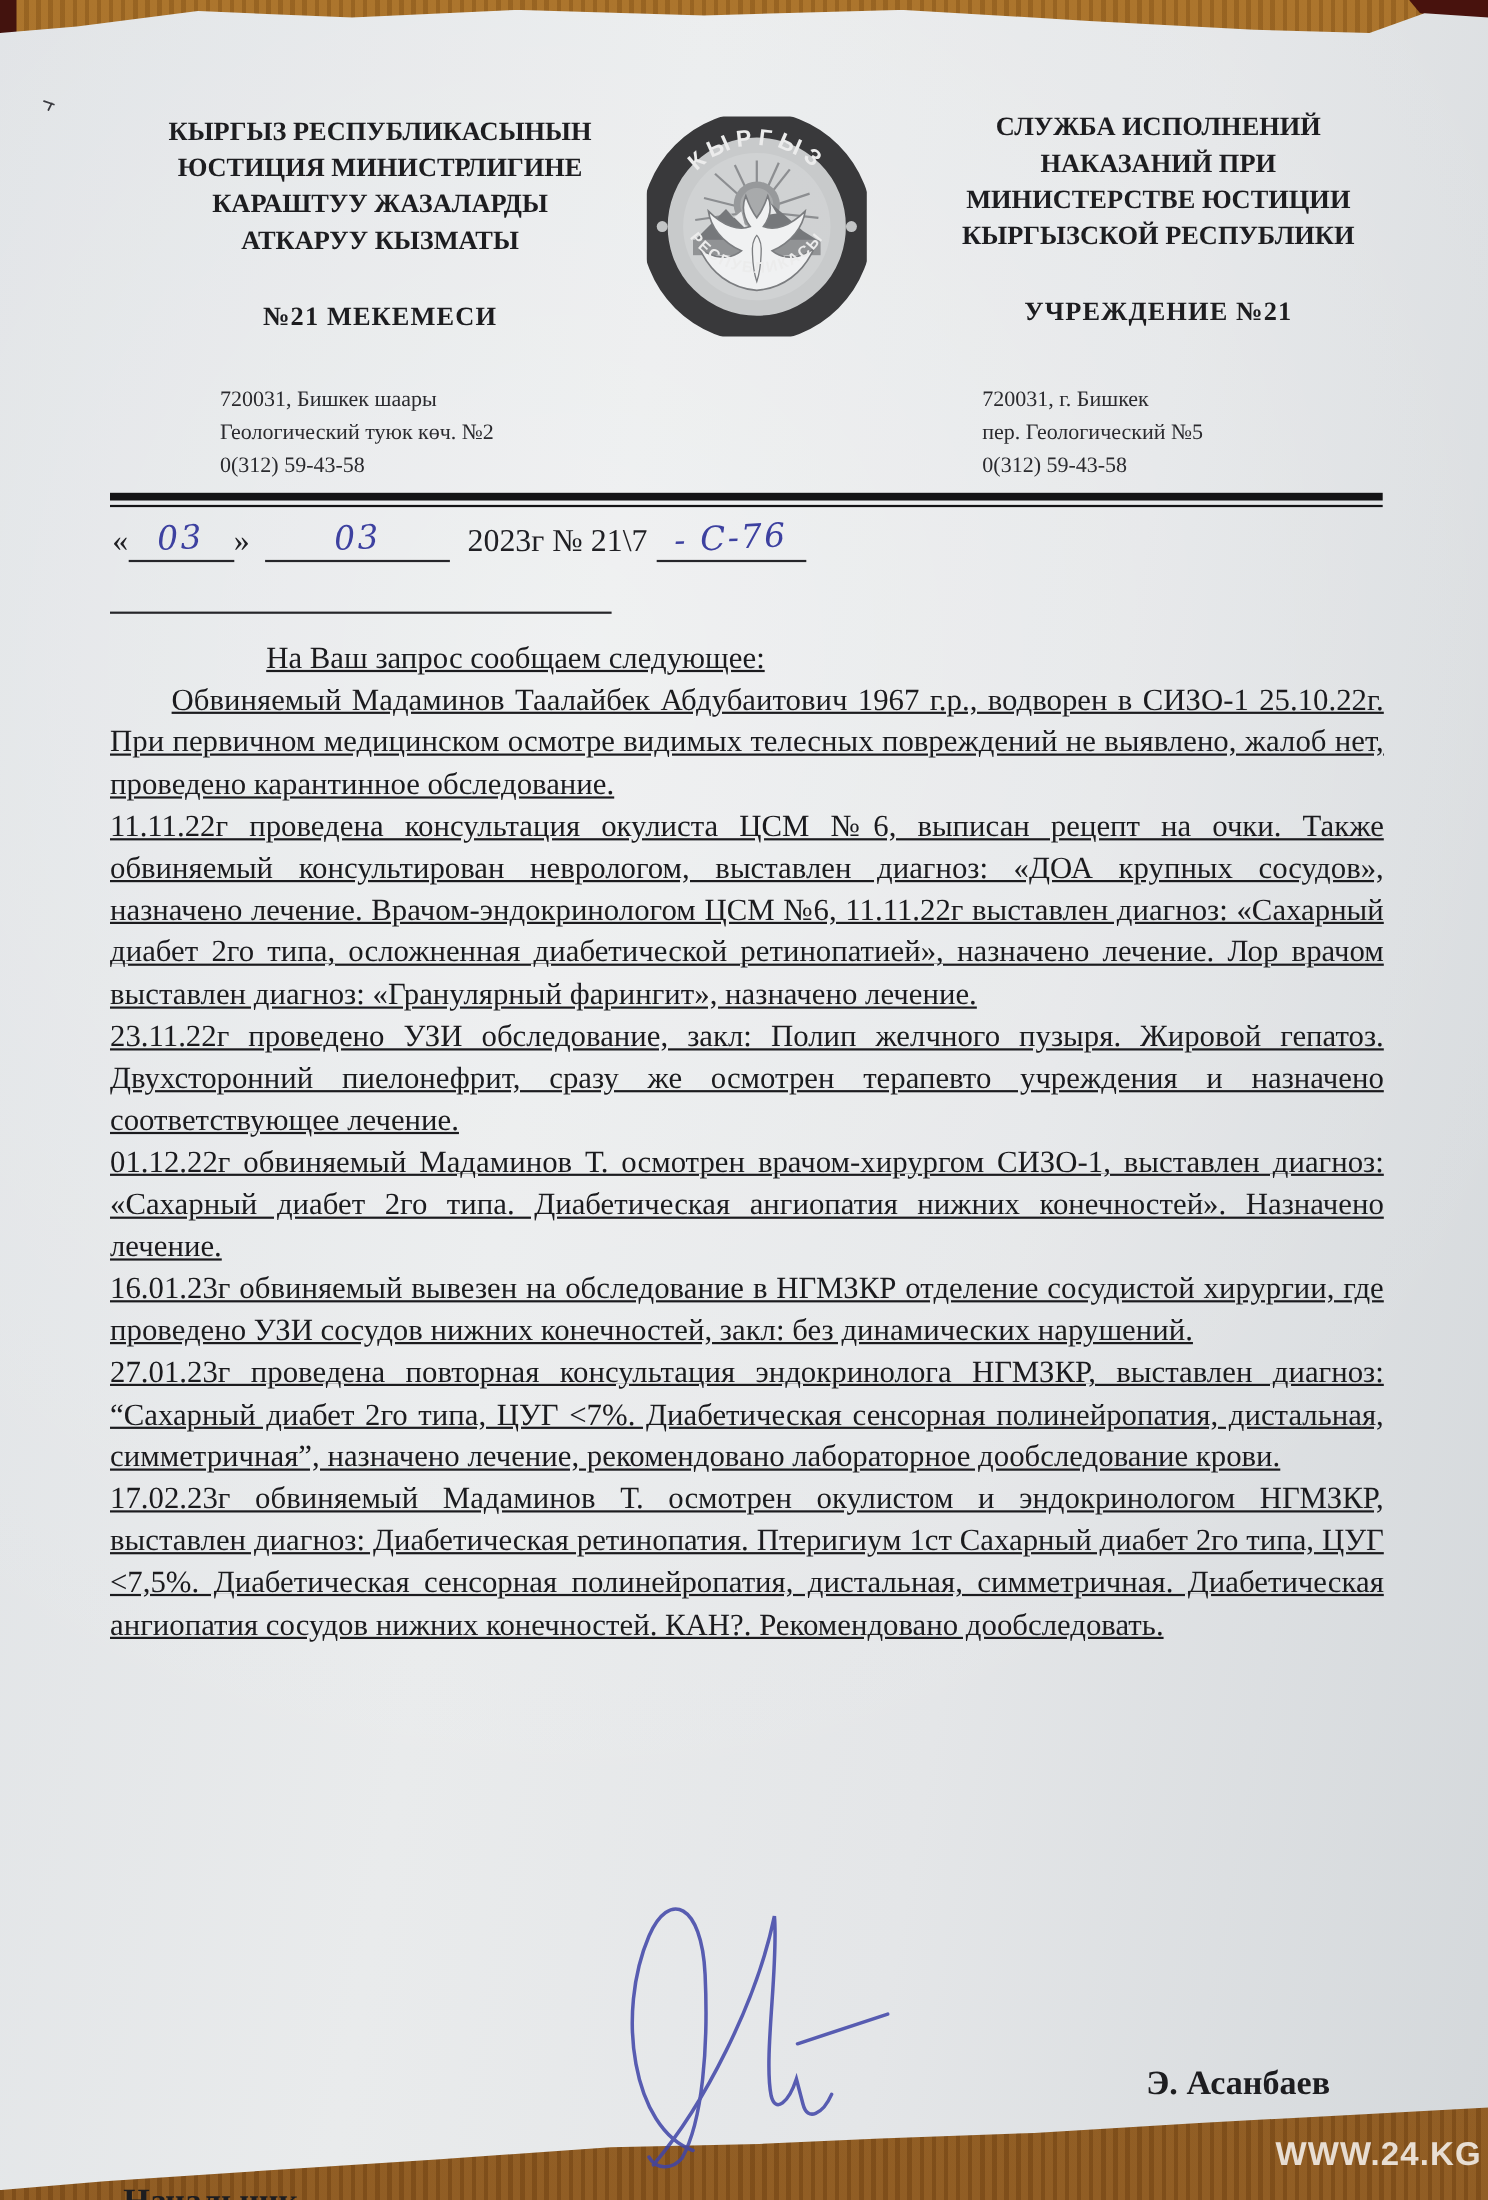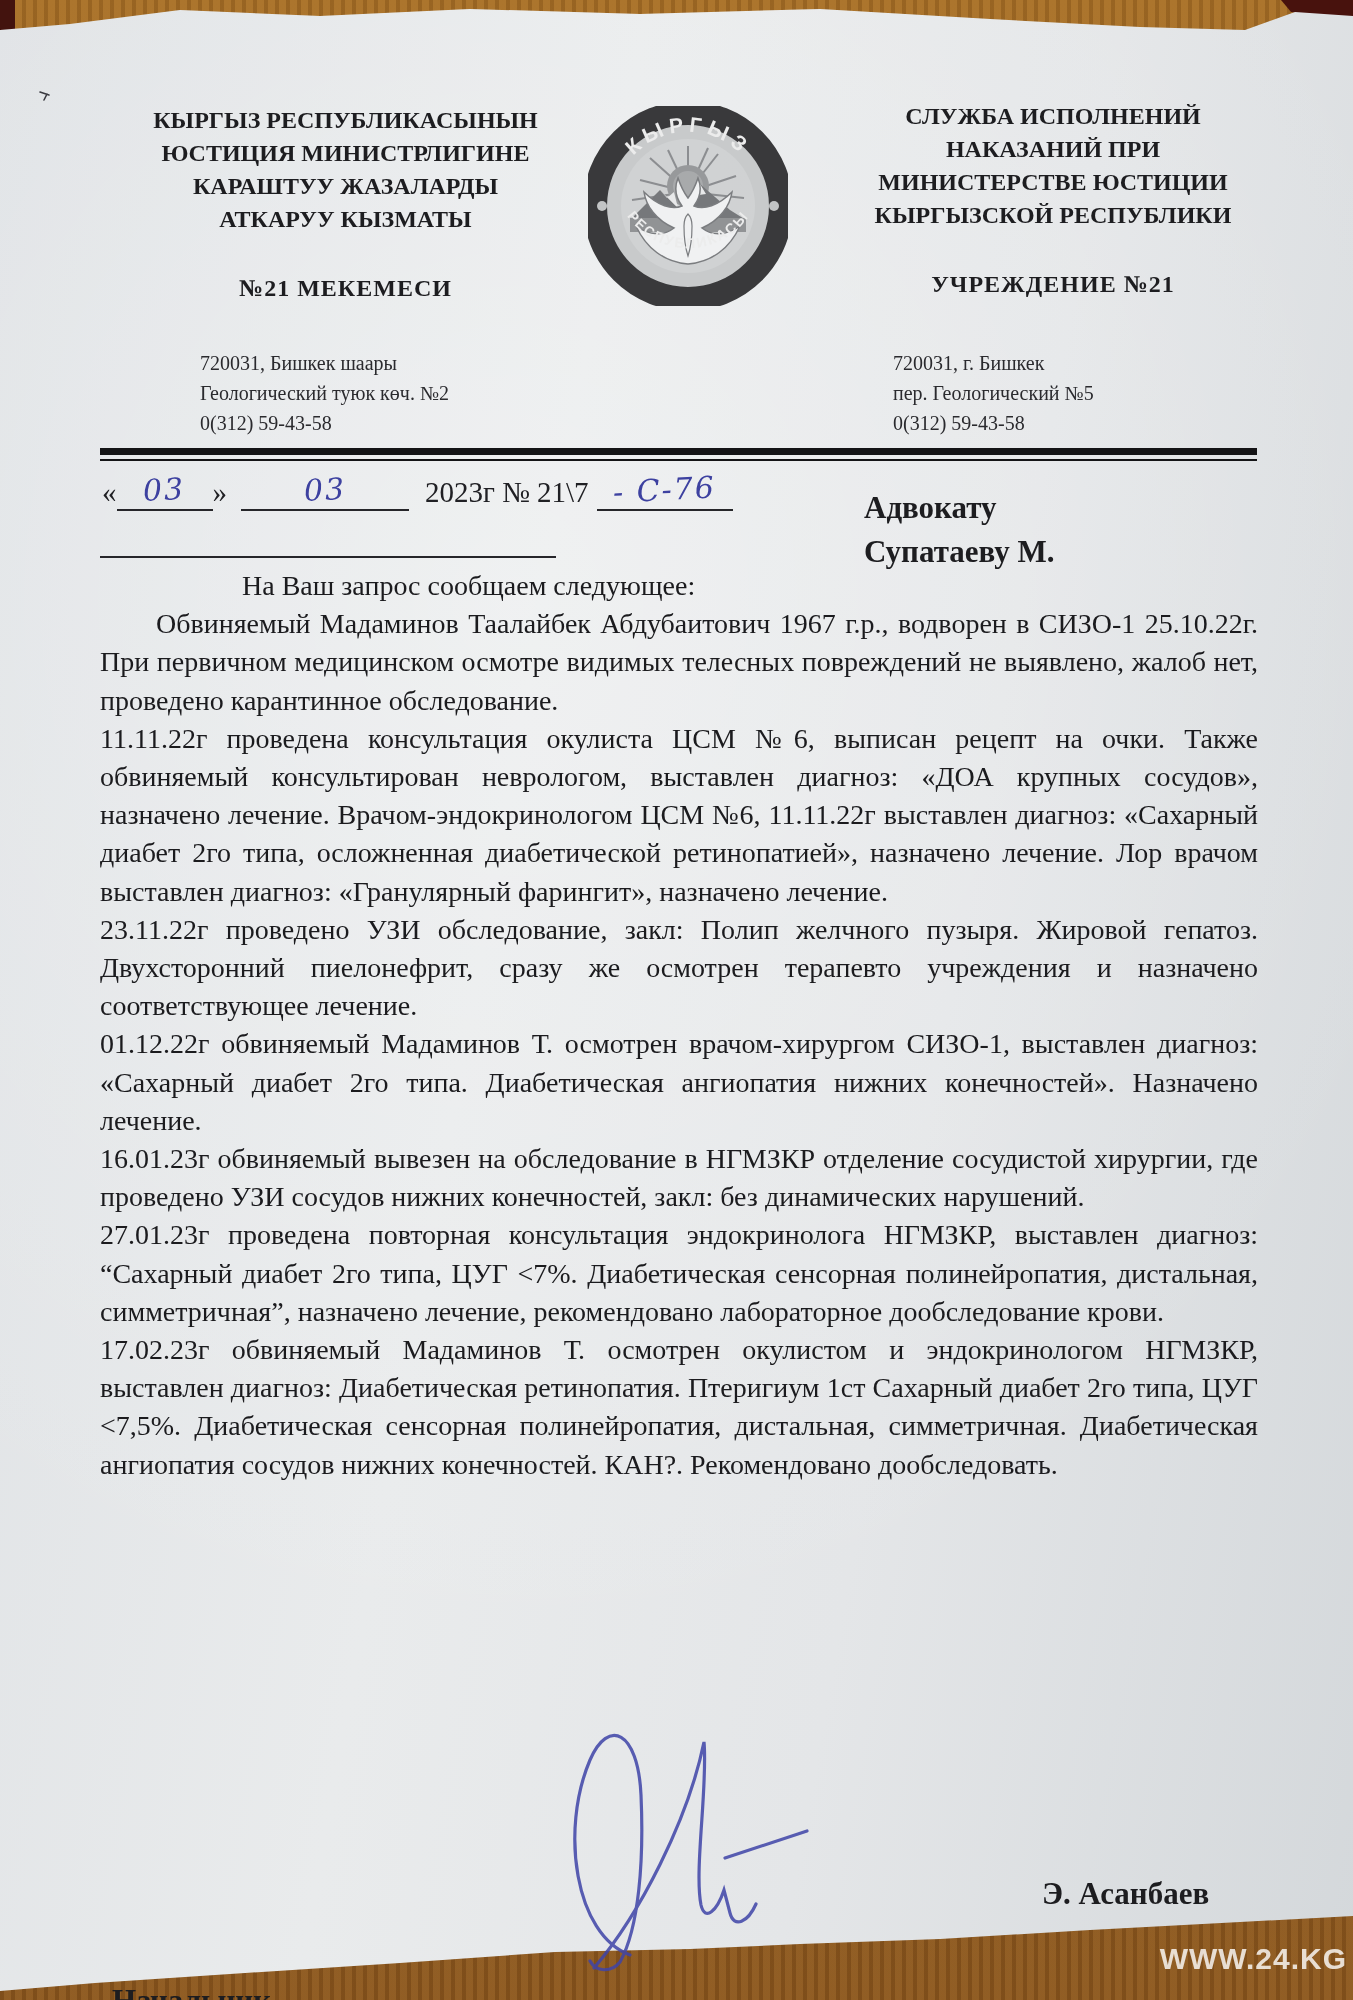--- a/index.html
+++ b/index.html
@@ -40,22 +40,22 @@
   .ref-line{position:absolute;left:102px;top:474px;font-size:29px;white-space:nowrap;color:#202024;}
   .blank{display:inline-block;border-bottom:2px solid #26262a;text-align:center;vertical-align:baseline;}
   .blank.w1{width:96px;}
   .blank.w2{width:168px;margin-left:14px;margin-right:16px;}
   .blank.w3{width:136px;margin-left:8px;}
   .hw{font-style:italic;color:#3d41a0;font-size:30px;letter-spacing:2px;font-family:"DejaVu Serif",serif;
       display:inline-block;transform:rotate(-3deg) translateY(-2px);}
   .blank-row2{position:absolute;left:100px;top:524px;width:456px;height:32px;border-bottom:2px solid #26262a;}
   .recipient{position:absolute;left:864px;top:486px;font-weight:bold;font-size:31px;line-height:44px;}
   
-  .body-text{position:absolute;left:100px;top:567px;width:1158px;
-    font-size:28px;line-height:38.2px;text-align:justify;color:#1b1b1e;}
+  .body-text{position:absolute;left:100px;top:580px;width:1158px;
+    font-size:28px;line-height:38.2px;text-align:justify;color:#1b1b1e;text-decoration:underline;}
   .body-text p{margin:0;}
   .ind-lg{text-indent:142px;}
   .ind-sm{text-indent:56px;}
   
   .sig-post{position:absolute;left:112px;top:1856px;font-weight:bold;font-size:31px;line-height:58px;white-space:pre;}
   .sig-name{position:absolute;left:1042px;top:1876px;font-weight:bold;font-size:31px;}
   .sig-ink{position:absolute;left:520px;top:1700px;width:340px;height:300px;}
   .pen-mark{position:absolute;left:38px;top:88px;width:14px;height:14px;}
   
   .watermark{position:absolute;right:6px;top:1942px;z-index:5;
@@ -135,24 +135,20 @@
     <div>0(312) 59-43-58</div>
   </div>
 
   <div class="rule-double"></div>
 
   <div class="ref-line">
     <span>«</span><span class="blank w1"><span class="hw">03</span></span><span>»</span><span class="blank w2"><span class="hw">03</span></span><span>2023г № 21\7</span><span class="blank w3"><span class="hw">- С-76</span></span>
   </div>
   <div class="blank-row2"></div>
 
-  <div class="recipient">
-    <div>Адвокату</div>
-    <div>Супатаеву М.</div>
-  </div>
 
   <div class="body-text">
     <p class="ind-lg">На Ваш запрос сообщаем  следующее:</p>
     <p class="ind-sm">Обвиняемый Мадаминов Таалайбек Абдубаитович 1967 г.р., водворен в СИЗО-1 25.10.22г. При первичном медицинском осмотре видимых телесных повреждений не выявлено, жалоб нет, проведено карантинное обследование.</p>
     <p>11.11.22г проведена консультация окулиста ЦСМ №6, выписан рецепт на очки. Также обвиняемый консультирован неврологом, выставлен диагноз: «ДОА крупных сосудов», назначено лечение. Врачом-эндокринологом ЦСМ №6, 11.11.22г выставлен диагноз: «Сахарный диабет 2го типа, осложненная диабетической ретинопатией», назначено лечение. Лор врачом выставлен диагноз: «Гранулярный фарингит», назначено лечение.</p>
     <p>23.11.22г проведено УЗИ обследование, закл: Полип желчного пузыря. Жировой гепатоз. Двухсторонний пиелонефрит, сразу же осмотрен терапевто учреждения и назначено соответствующее лечение.</p>
     <p>01.12.22г обвиняемый Мадаминов Т. осмотрен врачом-хирургом СИЗО-1, выставлен диагноз: «Сахарный диабет 2го типа. Диабетическая ангиопатия нижних конечностей». Назначено лечение.</p>
     <p>16.01.23г обвиняемый вывезен на обследование в НГМЗКР отделение сосудистой хирургии, где проведено УЗИ сосудов нижних конечностей, закл: без динамических нарушений.</p>
     <p>27.01.23г проведена повторная консультация эндокринолога НГМЗКР, выставлен диагноз: “Сахарный диабет 2го типа, ЦУГ &lt;7%. Диабетическая сенсорная полинейропатия, дистальная, симметричная”, назначено лечение, рекомендовано лабораторное дообследование крови.</p>
     <p>17.02.23г обвиняемый Мадаминов Т. осмотрен окулистом и эндокринологом НГМЗКР, выставлен диагноз: Диабетическая ретинопатия. Птеригиум 1ст Сахарный диабет 2го типа, ЦУГ &lt;7,5%. Диабетическая сенсорная полинейропатия, дистальная, симметричная. Диабетическая ангиопатия сосудов нижних конечностей. КАН?. Рекомендовано дообследовать.</p>

